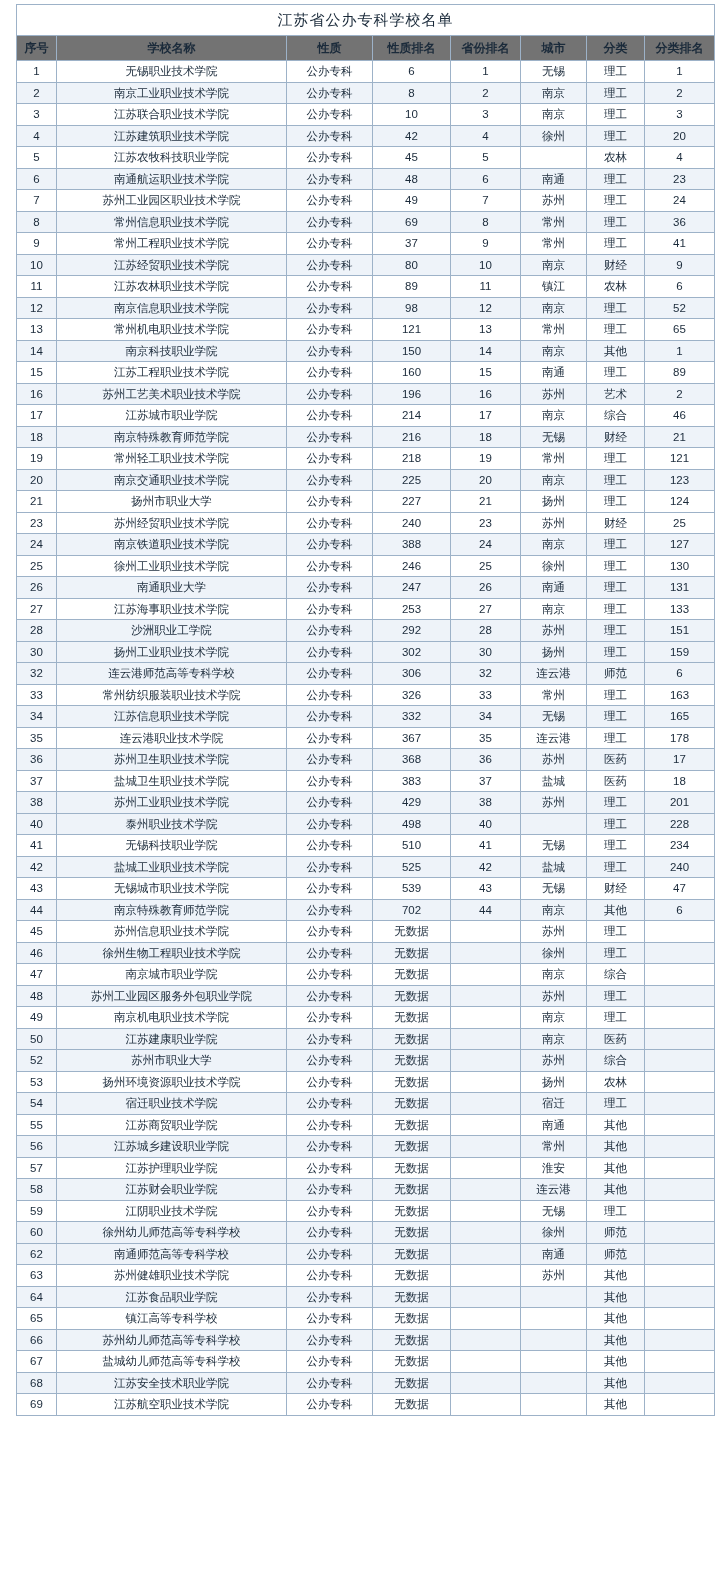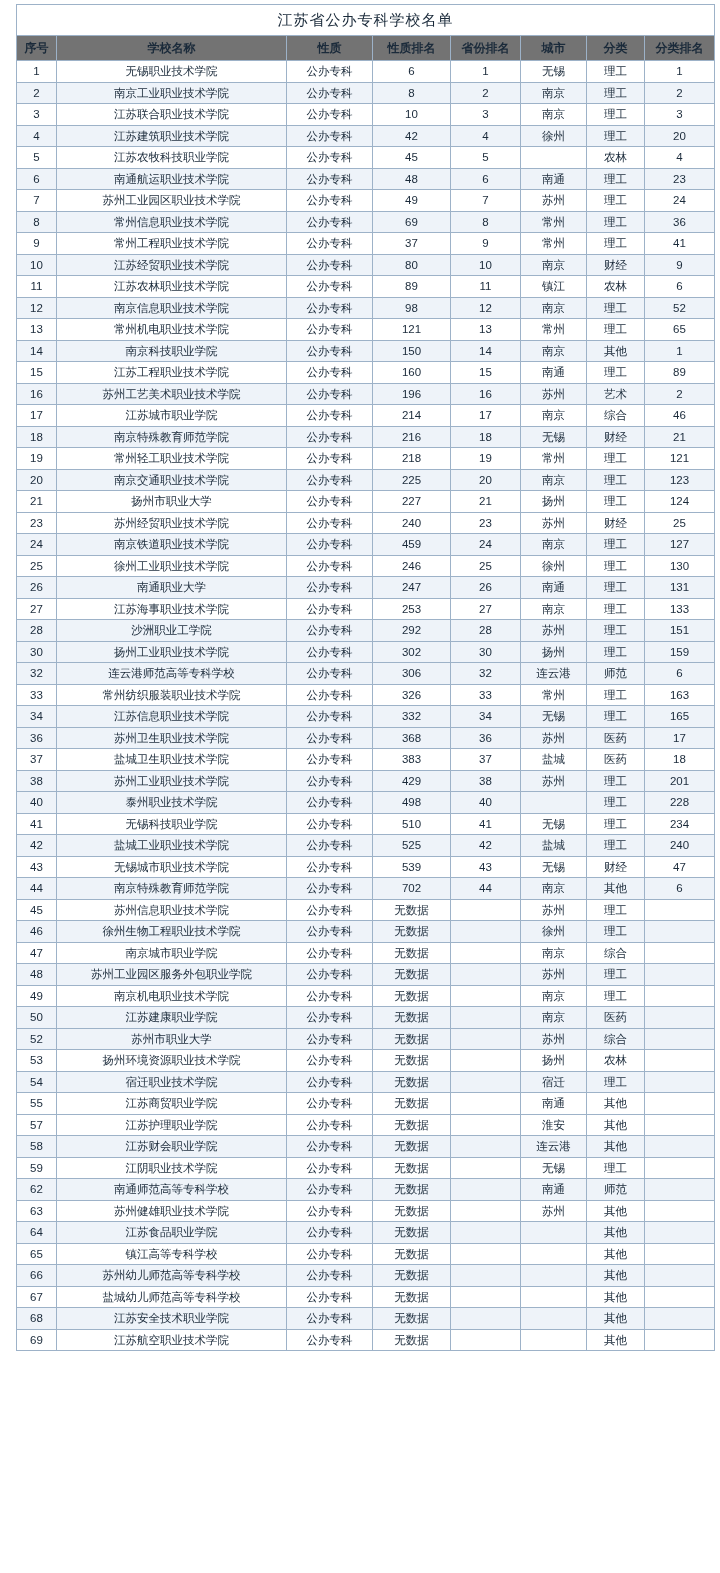--- a/index.html
+++ b/index.html
@@ -320,21 +320,21 @@
           <td class="trank">240</td>
           <td class="prank">23</td>
           <td class="city">苏州</td>
           <td class="cat">财经</td>
           <td class="crank">25</td>
         </tr>
         <tr class="even">
           <td class="idx">24</td>
           <td class="name">南京铁道职业技术学院</td>
           <td class="type">公办专科</td>
-          <td class="trank">459</td>
+          <td class="trank">388</td>
           <td class="prank">24</td>
           <td class="city">南京</td>
           <td class="cat">理工</td>
           <td class="crank">127</td>
         </tr>
         <tr class="odd">
           <td class="idx">25</td>
           <td class="name">徐州工业职业技术学院</td>
           <td class="type">公办专科</td>
           <td class="trank">246</td>
@@ -406,20 +406,30 @@
         <tr class="even">
           <td class="idx">34</td>
           <td class="name">江苏信息职业技术学院</td>
           <td class="type">公办专科</td>
           <td class="trank">332</td>
           <td class="prank">34</td>
           <td class="city">无锡</td>
           <td class="cat">理工</td>
           <td class="crank">165</td>
         </tr>
+        <tr class="odd">
+          <td class="idx">35</td>
+          <td class="name">连云港职业技术学院</td>
+          <td class="type">公办专科</td>
+          <td class="trank">367</td>
+          <td class="prank">35</td>
+          <td class="city">连云港</td>
+          <td class="cat">理工</td>
+          <td class="crank">178</td>
+        </tr>
         <tr class="even">
           <td class="idx">36</td>
           <td class="name">苏州卫生职业技术学院</td>
           <td class="type">公办专科</td>
           <td class="trank">368</td>
           <td class="prank">36</td>
           <td class="city">苏州</td>
           <td class="cat">医药</td>
           <td class="crank">17</td>
         </tr>
@@ -586,20 +596,30 @@
         <tr class="odd">
           <td class="idx">55</td>
           <td class="name">江苏商贸职业学院</td>
           <td class="type">公办专科</td>
           <td class="trank">无数据</td>
           <td class="prank"></td>
           <td class="city">南通</td>
           <td class="cat">其他</td>
           <td class="crank"></td>
         </tr>
+        <tr class="even">
+          <td class="idx">56</td>
+          <td class="name">江苏城乡建设职业学院</td>
+          <td class="type">公办专科</td>
+          <td class="trank">无数据</td>
+          <td class="prank"></td>
+          <td class="city">常州</td>
+          <td class="cat">其他</td>
+          <td class="crank"></td>
+        </tr>
         <tr class="odd">
           <td class="idx">57</td>
           <td class="name">江苏护理职业学院</td>
           <td class="type">公办专科</td>
           <td class="trank">无数据</td>
           <td class="prank"></td>
           <td class="city">淮安</td>
           <td class="cat">其他</td>
           <td class="crank"></td>
         </tr>
@@ -614,20 +634,30 @@
           <td class="crank"></td>
         </tr>
         <tr class="odd">
           <td class="idx">59</td>
           <td class="name">江阴职业技术学院</td>
           <td class="type">公办专科</td>
           <td class="trank">无数据</td>
           <td class="prank"></td>
           <td class="city">无锡</td>
           <td class="cat">理工</td>
+          <td class="crank"></td>
+        </tr>
+        <tr class="even">
+          <td class="idx">60</td>
+          <td class="name">徐州幼儿师范高等专科学校</td>
+          <td class="type">公办专科</td>
+          <td class="trank">无数据</td>
+          <td class="prank"></td>
+          <td class="city">徐州</td>
+          <td class="cat">师范</td>
           <td class="crank"></td>
         </tr>
         <tr class="even">
           <td class="idx">62</td>
           <td class="name">南通师范高等专科学校</td>
           <td class="type">公办专科</td>
           <td class="trank">无数据</td>
           <td class="prank"></td>
           <td class="city">南通</td>
           <td class="cat">师范</td>

